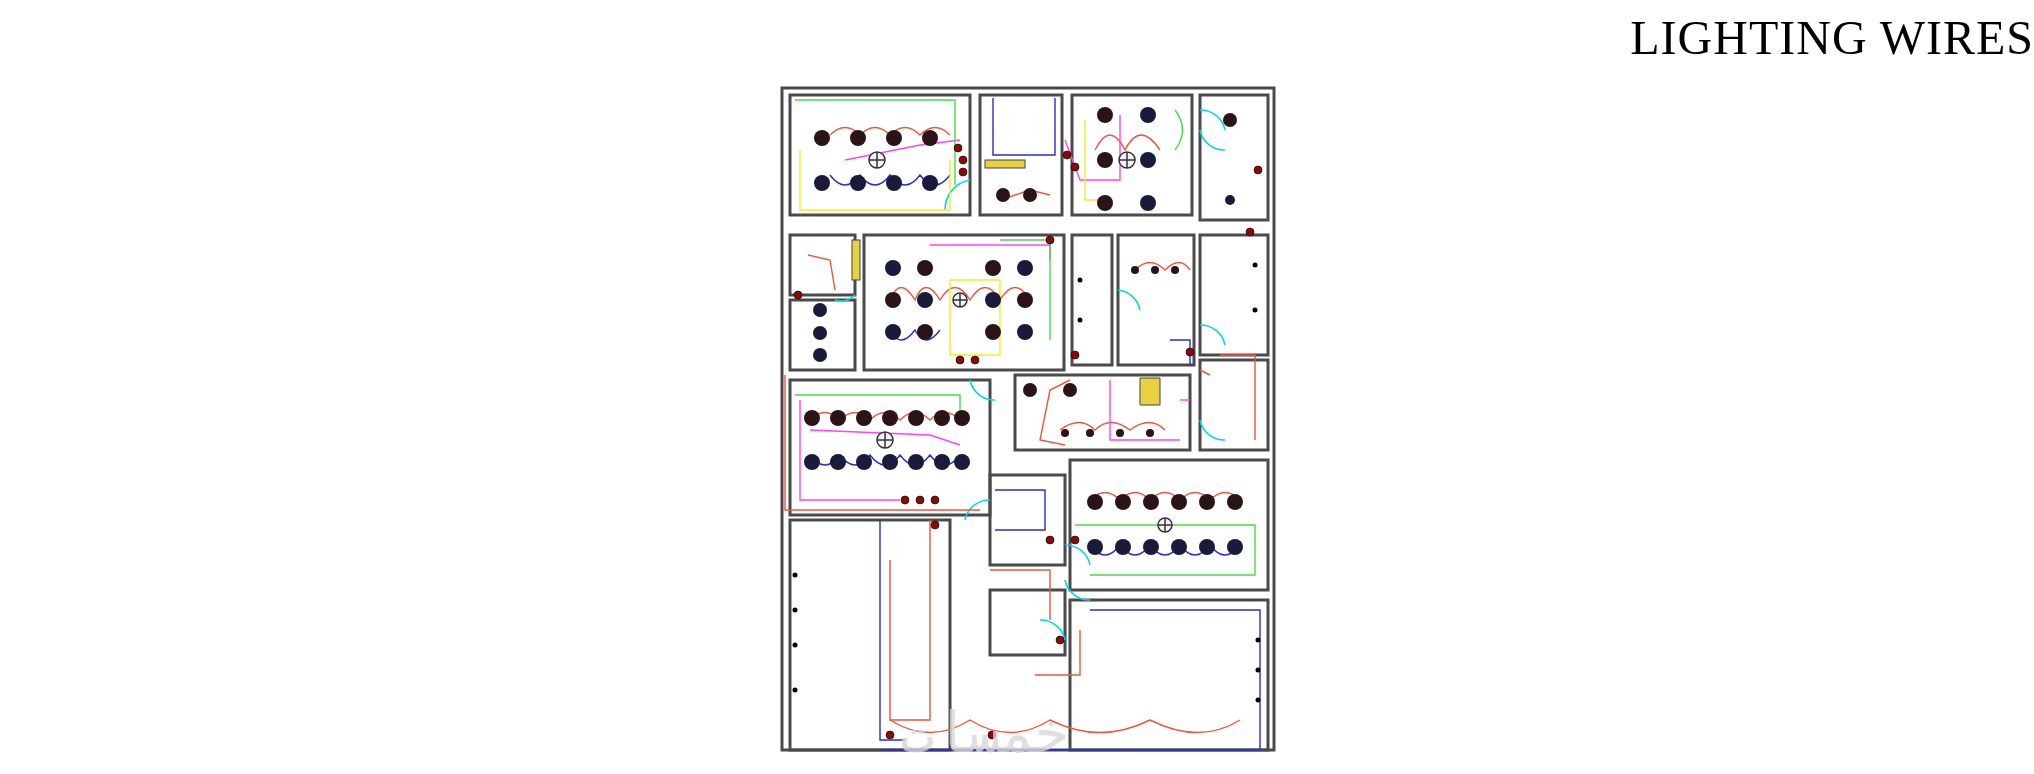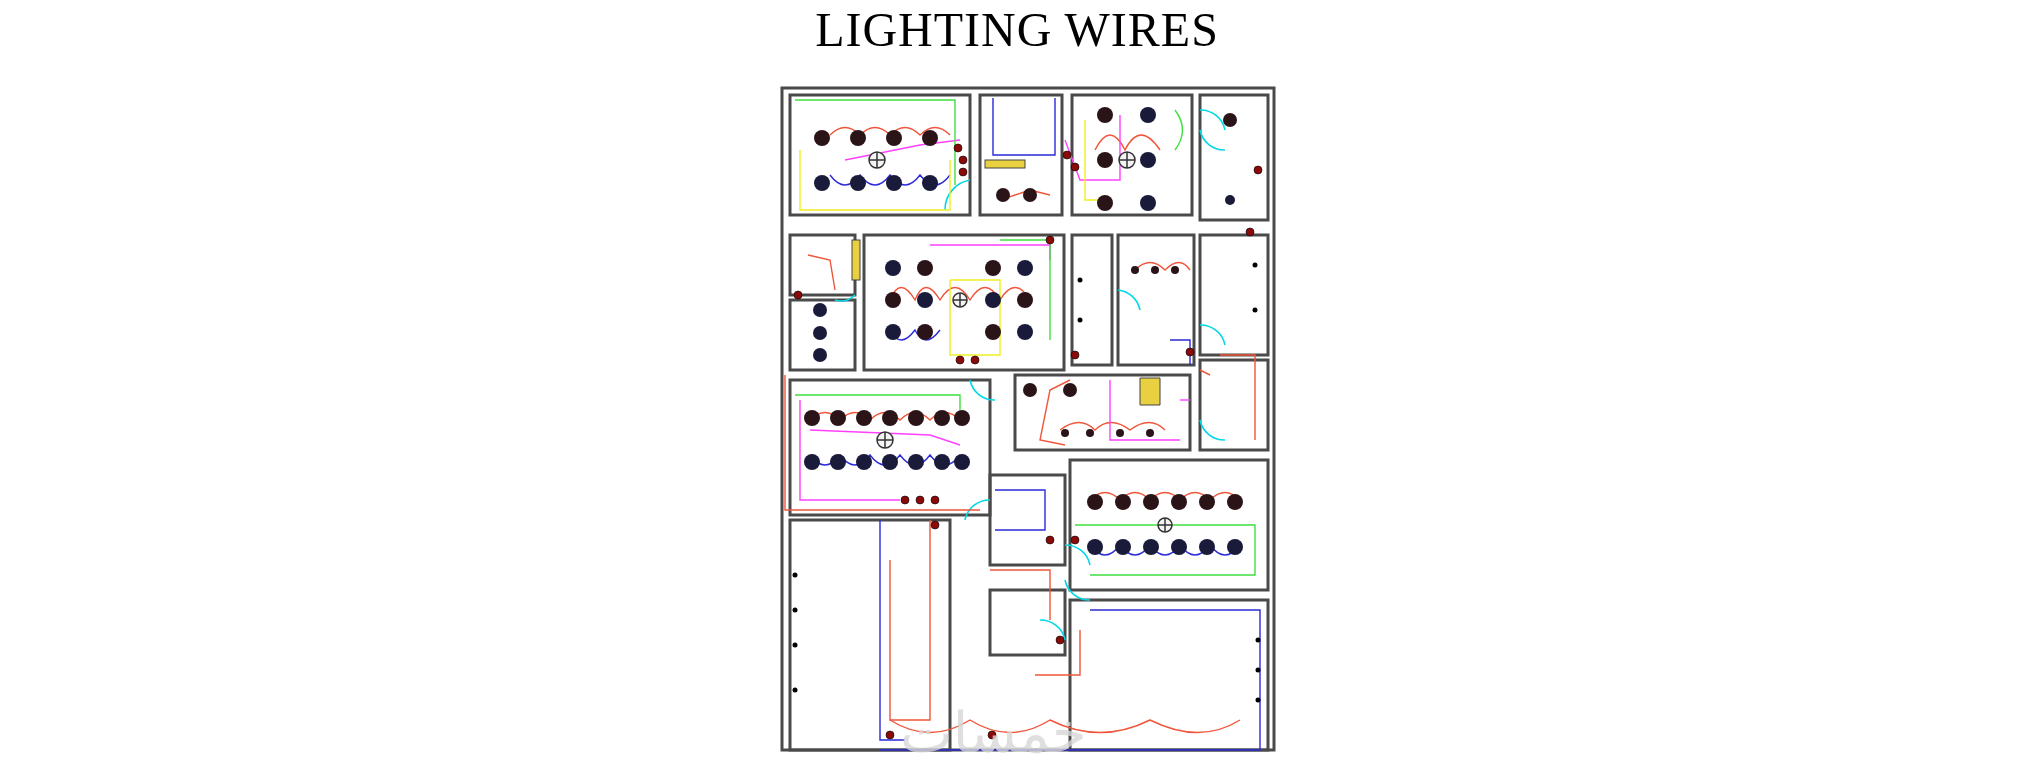--- a/index.html
+++ b/index.html
@@ -1,31 +1,31 @@
 <!DOCTYPE html>
 <html><head>
 <meta charset="utf-8">
 <style>
   html, body { margin:0; padding:0; background:#ffffff; }
   body { width:2034px; height:774px; position:relative; overflow:hidden; font-family:"Liberation Serif", serif; }
-  .title { position:absolute; left:0; width:2034px; top:2px; text-align:center; font-size:48px; color:#000; letter-spacing:1px; }
+  .title { position:absolute; left:0; width:2034px; top:10px; text-align:right; font-size:48px; color:#000; letter-spacing:1px; }
   svg.plan { position:absolute; left:0; top:0; }
   .wall { fill:none; stroke:#4a4a4a; stroke-width:3; }
   .door { fill:none; stroke:#00d8e8; stroke-width:1.6; }
   .w-red { fill:none; stroke:#f0553a; stroke-width:1.4; }
   .w-blue { fill:none; stroke:#2a2ad8; stroke-width:1.4; }
   .w-mag { fill:none; stroke:#ff40ff; stroke-width:1.4; }
   .w-grn { fill:none; stroke:#40e040; stroke-width:1.4; }
   .w-yel { fill:none; stroke:#f0f020; stroke-width:1.4; }
   .lamp { fill:#2a1418; }
   .lampb { fill:#1a1a3a; }
   .sw { fill:#8a0a0a; stroke:#000; stroke-width:0.6; }
   .hatch { fill:#e8d040; stroke:#444; stroke-width:1; }
   .fan { fill:#f4f4f4; stroke:#333; stroke-width:1.5; }
-  .wm { position:absolute; left:900px; top:700px; font-size:56px; color:#d8d8d8; font-family:Liberation Serif, serif; opacity:0.8; }
+  .wm { position:absolute; left:900px; top:700px; font-size:56px; color:#d8d8d8; font-family:Liberation Mono, monospace; opacity:0.8; }
 </style>
 </head>
 <body>
 
 <div class="title">LIGHTING WIRES</div>
 
 <svg class="plan" width="2034" height="774" viewBox="0 0 2034 774">
 
   <g>
     <rect class="wall" x="782" y="88" width="492" height="662"></rect>

